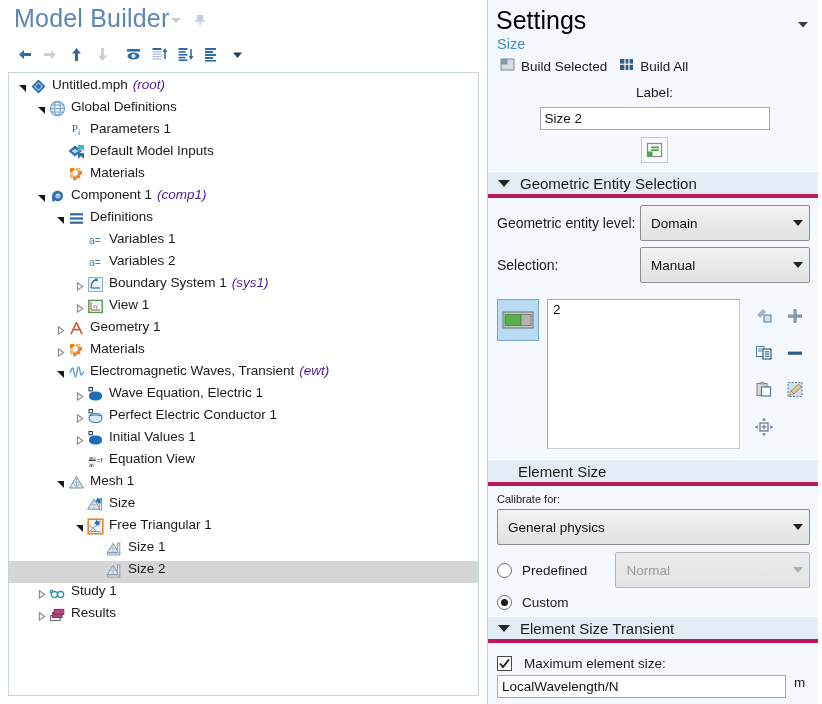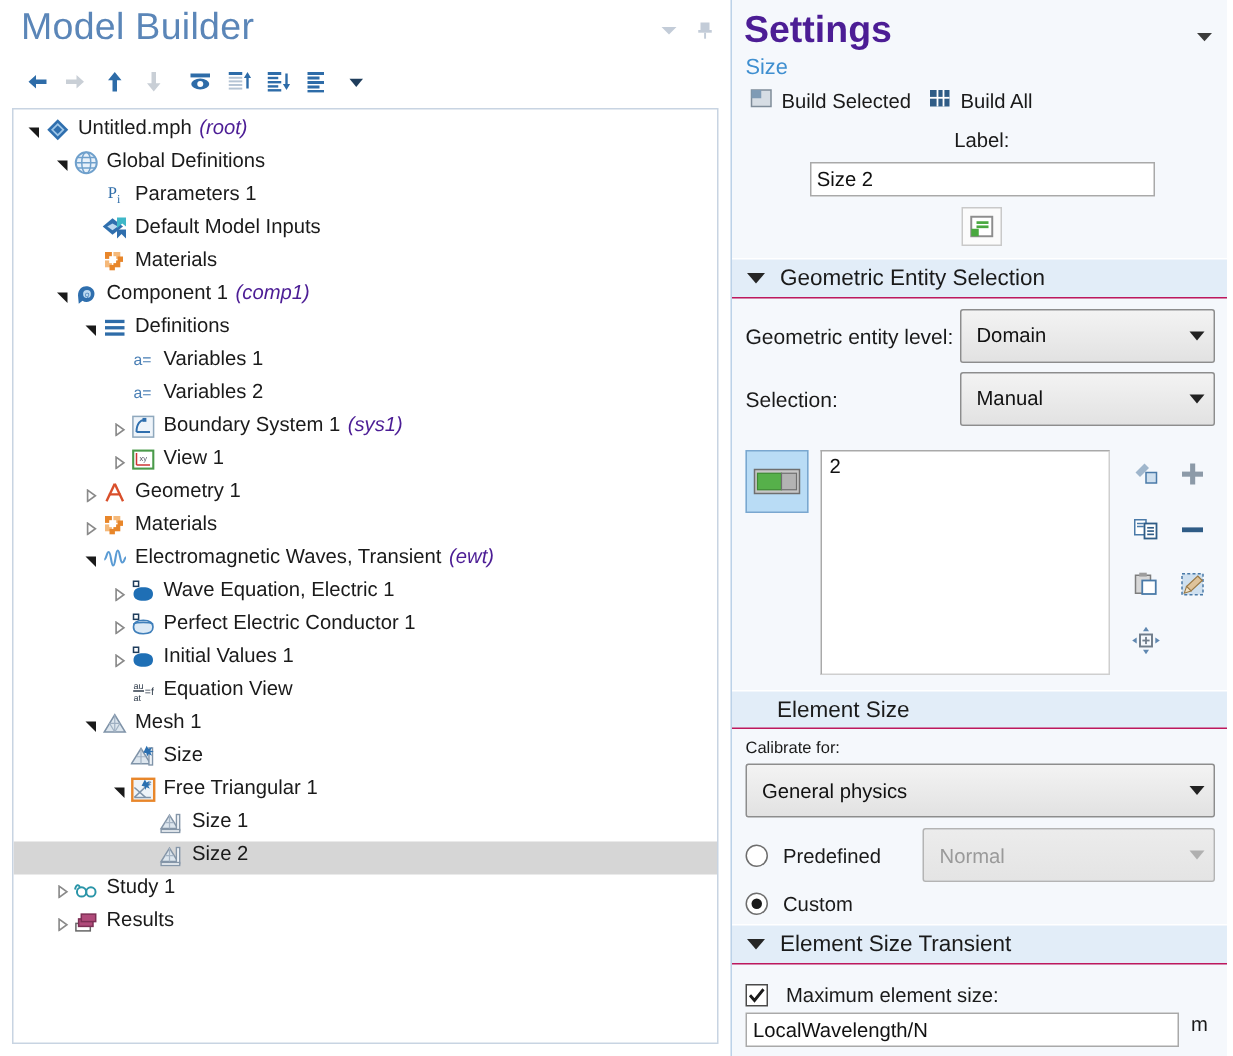--- a/index.html
+++ b/index.html
@@ -14,21 +14,21 @@
 
   
   #model-builder {
     width: 487px; height: 704px;
     background: #ffffff;
     display: flex; flex-direction: column;
     position: relative;
   }
   .mb-header {
     height: 40px; padding: 2px 10px 0 14px;
-    display: flex; align-items: flex-start; justify-content: space-between;
+    display: flex; align-items: flex-start; 
   }
   .mb-title {
     font-size: 25px; color: #5b86b8; font-weight: 400;
     letter-spacing: .2px; line-height: 32px;
   }
   .mb-header-btns { display: flex; align-items: center; gap: 10px; padding-top: 11px; }
   .hdr-ico { width: 14px; height: 14px; display:block; }
 
   .mb-toolbar {
     height: 28px; display: flex; align-items: center;
@@ -68,21 +68,21 @@
   #settings {
     width: 331px; height: 704px;
     background: #f5f8fc;
     border-left: 1px solid #bcd2e8;
     display: flex; flex-direction: column;
     position: relative;
   }
   .st-header {
     padding: 5px 8px 0 8px; display:flex; justify-content: space-between; align-items:flex-start;
   }
-  .st-title { font-size: 25px; color: #4c1d95; line-height: 30px; font-weight: 700; }
+  .st-title { font-size: 25px; color: #000000; line-height: 30px; font-weight: 400; }
   .st-collapse { padding-top: 12px; }
   .st-subtitle {
     font-size: 14.5px; color: #3f8fd0; padding: 1px 0 2px 9px;
   }
   .st-buildrow {
     display: flex; align-items: center; gap: 6px; padding: 2px 0 6px 9px;
     font-size: 13.5px; color: #1a1a1a;
   }
   .build-btn { display:flex; align-items:center; gap:6px; padding: 1px 3px; }
 
@@ -97,21 +97,21 @@
     font-size: 13.5px; color:#111; padding: 0 4px;
     display:flex; align-items:center; font-family:"Liberation Sans", sans-serif;
   }
   .annot-btn {
     width: 27px; height: 26px; border: 1px solid #c9c9c9; background:#fbfbfb;
     display:flex; align-items:center; justify-content:center;
   }
 
   .section-head {
     height: 30px; background: #e2edf8; border-top: 1px solid #ffffff;
-    border-bottom: 1px solid #be185d;
+    border-bottom: 4px solid #be185d;
     display: flex; align-items: center; gap: 10px; padding-left: 10px;
     font-size: 15px; color: #1a1a1a;
   }
   .section-head.nochev { padding-left: 30px; }
   .chev-d { width:0;height:0;border-left:6px solid transparent;border-right:6px solid transparent;border-top:7px solid #262626; }
 
   .sec-body { padding: 7px 8px 6px 9px; }
 
   .frow { display:flex; align-items:center; justify-content: space-between; margin-bottom: 6px; }
   .frow .flabel { font-size: 14px; color:#1a1a1a; }

